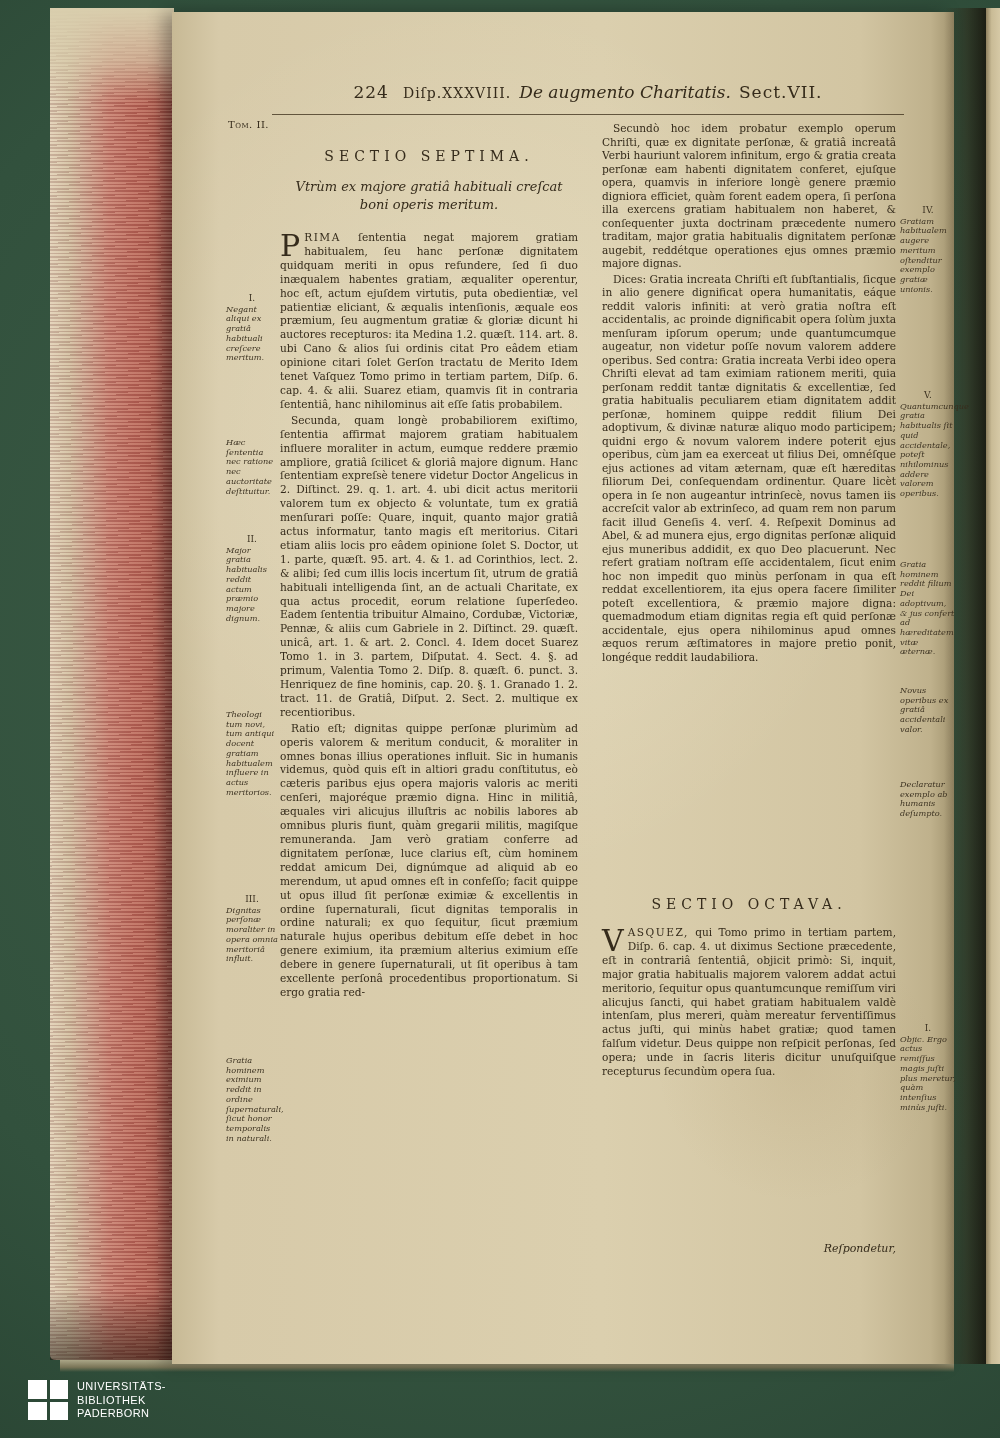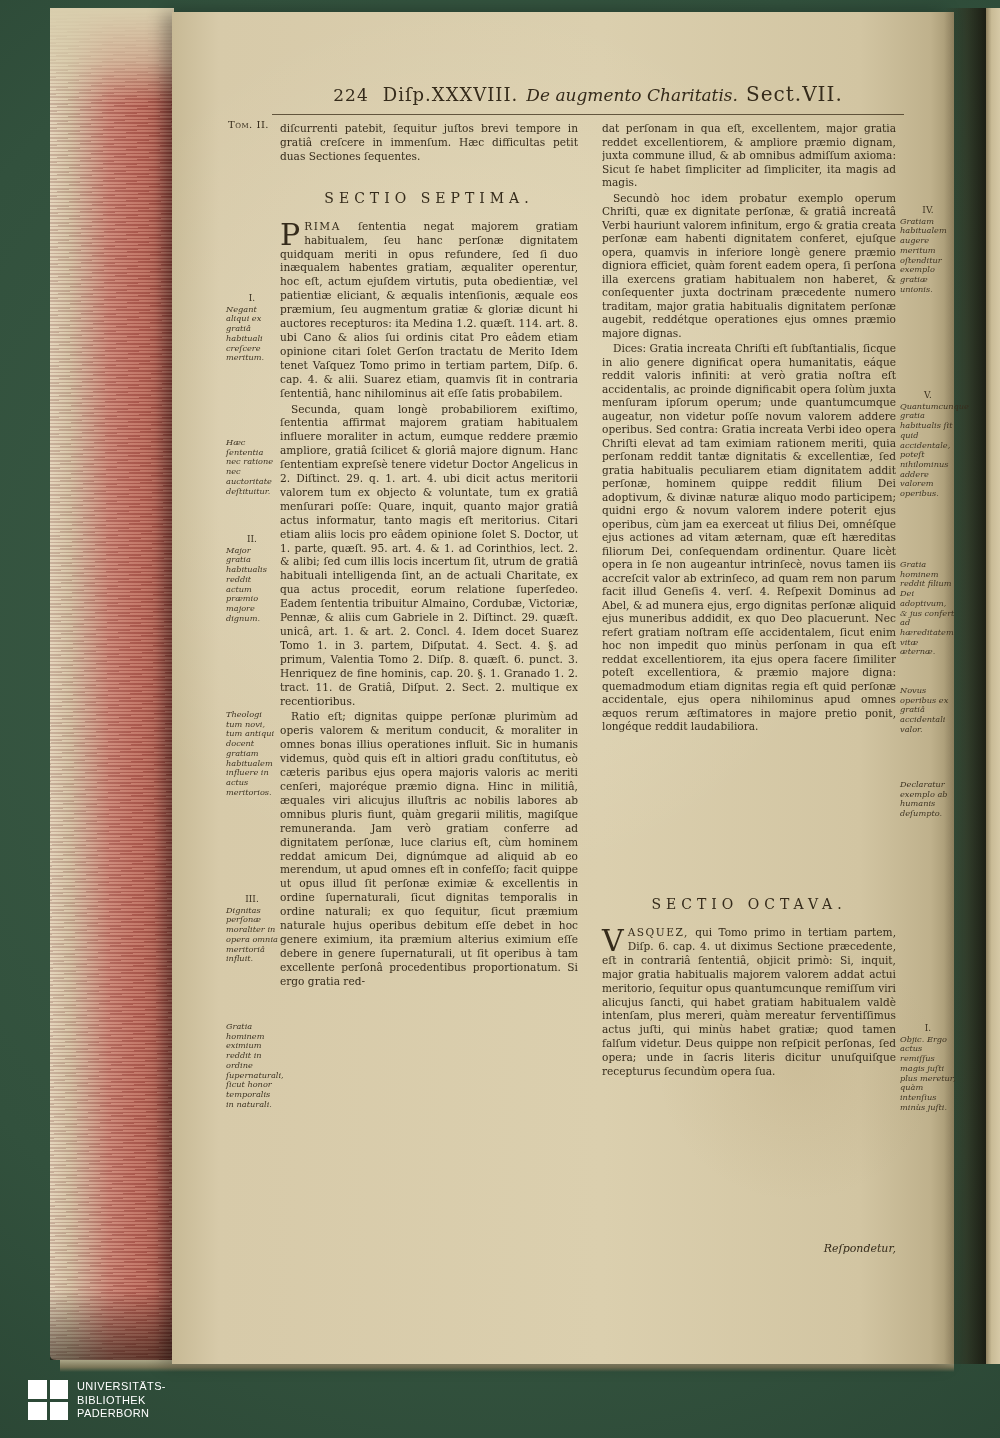--- a/index.html
+++ b/index.html
@@ -25,23 +25,23 @@
     box-shadow:-9px 0 16px rgba(0,0,0,0.30);}
   .gutter-shadow{position:absolute;left:944px;top:8px;width:42px;height:1356px;
     background:linear-gradient(90deg,rgba(40,30,15,0) 0%,rgba(45,33,18,0.45) 55%,rgba(22,16,9,0.78) 100%);}
   .facing-sliver{position:absolute;left:986px;top:8px;width:14px;height:1356px;
     background:linear-gradient(90deg,#8f8160 0%,#c9bb96 40%,#d6c9a6 100%);}
   .book-bottom{position:absolute;left:60px;top:1360px;width:894px;height:12px;
     background:linear-gradient(180deg,#c9bc9a 0%,#8d7f5f 60%,rgba(40,40,30,0) 100%);opacity:0.8;}
   
   .page-header{position:absolute;top:70px;left:92px;width:648px;text-align:center;white-space:nowrap;}
   .pgnum{font-size:17px;letter-spacing:1px;margin-right:14px;}
-  .hdr-disp{font-size:18px;letter-spacing:1px;}
+  .hdr-disp{font-size:14px;letter-spacing:1px;}
   .hdr-italic{font-style:italic;font-size:17px;margin:0 8px;}
-  .hdr-sect{font-size:20px;letter-spacing:1px;}
+  .hdr-sect{font-size:17px;letter-spacing:1px;}
   .rule{position:absolute;top:102px;left:100px;width:632px;border-top:1.6px solid rgba(58,44,24,0.75);}
   .tom{position:absolute;top:107px;left:56px;font-size:10px;font-variant:small-caps;letter-spacing:0.5px;}
   
   .col{position:absolute;text-align:justify;}
   .col-left{left:108px;top:110px;width:298px;}
   .col-right-top{left:430px;top:110px;width:294px;height:772px;overflow:hidden;}
   .col-right-bottom{left:430px;top:884px;width:294px;}
   .body-p{font-size:10.6px;line-height:13.9px;margin:0 0 2px 0;}
   .col-right-top .body-p{line-height:13.5px;}
   .indent{text-indent:11px;}
@@ -92,21 +92,21 @@
       <div class="mnote-num">II.</div>
       <div class="mnote-text">Major gratia habitualis reddit actum præmio majore dignum.</div>
     </div>
     <div class="mnote" style="top:698px">
       <div class="mnote-text">Theologi tum novi, tum antiqui docent gratiam habitualem influere in actus meritorios.</div>
     </div>
     <div class="mnote" style="top:883px">
       <div class="mnote-num">III.</div>
       <div class="mnote-text">Dignitas perſonæ moraliter in opera omnia meritoriâ influit.</div>
     </div>
-    <div class="mnote" style="top:1010px">
+    <div class="mnote" style="top:1044px">
       <div class="mnote-text">Gratia hominem eximium reddit in ordine ſupernaturali, ſicut honor temporalis in naturali.</div>
     </div>
 
     <div class="mnote right" style="top:194px">
       <div class="mnote-num">IV.</div>
       <div class="mnote-text">Gratiam habitualem augere meritum oſtenditur exemplo gratiæ unionis.</div>
     </div>
     <div class="mnote right" style="top:379px">
       <div class="mnote-num">V.</div>
       <div class="mnote-text">Quantumcunque gratia habitualis ſit quid accidentale, poteſt nihilominus addere valorem operibus.</div>
@@ -119,31 +119,30 @@
     </div>
     <div class="mnote right" style="top:768px">
       <div class="mnote-text">Declaratur exemplo ab humanis deſumpto.</div>
     </div>
     <div class="mnote right" style="top:1012px">
       <div class="mnote-num">I.</div>
       <div class="mnote-text">Objic. Ergo actus remiſſus magis juſti plus meretur, quàm intenſius minùs juſti.</div>
     </div>
 
     <div class="col col-left">
-      <p class="body-p">diſcurrenti patebit, ſequitur juſtos brevi tempore in gratiâ creſcere in immenſum. Hæc difficultas petit duas Sectiones ſequentes.</p>
       <h2 class="sectio">SECTIO SEPTIMA.</h2>
+      <p class="subtitle">Vtrùm ex majore gratiâ habituali creſcat boni operis meritum.</p>
       <p class="body-p">
         <span class="dropcap">P</span><span class="firstword">RIMA</span> <span>ſententia negat majorem gratiam habitualem, ſeu hanc perſonæ dignitatem quidquam meriti in opus refundere, ſed ſi duo inæqualem habentes gratiam, æqualiter operentur, hoc eſt, actum ejuſdem virtutis, puta obedientiæ, vel patientiæ eliciant, &amp; æqualis intenſionis, æquale eos præmium, ſeu augmentum gratiæ &amp; gloriæ dicunt hi auctores recepturos: ita Medina 1.2. quæſt. 114. art. 8. ubi Cano &amp; alios ſui ordinis citat Pro eâdem etiam opinione citari ſolet Gerſon tractatu de Merito Idem tenet Vaſquez Tomo primo in tertiam partem, Diſp. 6. cap. 4. &amp; alii. Suarez etiam, quamvis ſit in contraria ſententiâ, hanc nihilominus ait eſſe ſatis probabilem.</span>
       </p>
       <p class="body-p indent">Secunda, quam longè probabiliorem exiſtimo, ſententia affirmat majorem gratiam habitualem influere moraliter in actum, eumque reddere præmio ampliore, gratiâ ſcilicet &amp; gloriâ majore dignum. Hanc ſententiam expreſsè tenere videtur Doctor Angelicus in 2. Diſtinct. 29. q. 1. art. 4. ubi dicit actus meritorii valorem tum ex objecto &amp; voluntate, tum ex gratiâ menſurari poſſe: Quare, inquit, quanto major gratiâ actus informatur, tanto magis eſt meritorius. Citari etiam aliis locis pro eâdem opinione ſolet S. Doctor, ut 1. parte, quæſt. 95. art. 4. &amp; 1. ad Corinthios, lect. 2. &amp; alibi; ſed cum illis locis incertum ſit, utrum de gratiâ habituali intelligenda ſint, an de actuali Charitate, ex qua actus procedit, eorum relatione ſuperſedeo. Eadem ſententia tribuitur Almaino, Cordubæ, Victoriæ, Pennæ, &amp; aliis cum Gabriele in 2. Diſtinct. 29. quæſt. unicâ, art. 1. &amp; art. 2. Concl. 4. Idem docet Suarez Tomo 1. in 3. partem, Diſputat. 4. Sect. 4. §. ad primum, Valentia Tomo 2. Diſp. 8. quæſt. 6. punct. 3. Henriquez de fine hominis, cap. 20. §. 1. Granado 1. 2. tract. 11. de Gratiâ, Diſput. 2. Sect. 2. multique ex recentioribus.</p>
       <p class="body-p indent">Ratio eſt; dignitas quippe perſonæ plurimùm ad operis valorem &amp; meritum conducit, &amp; moraliter in omnes bonas illius operationes influit. Sic in humanis videmus, quòd quis eſt in altiori gradu conſtitutus, eò cæteris paribus ejus opera majoris valoris ac meriti cenſeri, majoréque præmio digna. Hinc in militiâ, æquales viri alicujus illuſtris ac nobilis labores ab omnibus pluris fiunt, quàm gregarii militis, magiſque remuneranda. Jam verò gratiam conferre ad dignitatem perſonæ, luce clarius eſt, cùm hominem reddat amicum Dei, dignúmque ad aliquid ab eo merendum, ut apud omnes eſt in confeſſo; facit quippe ut opus illud ſit perſonæ eximiæ &amp; excellentis in ordine ſupernaturali, ſicut dignitas temporalis in ordine naturali; ex quo ſequitur, ſicut præmium naturale hujus operibus debitum eſſe debet in hoc genere eximium, ita præmium alterius eximium eſſe debere in genere ſupernaturali, ut ſit operibus à tam excellente perſonâ procedentibus proportionatum. Si ergo gratia red-</p>
     </div>
 
     <div class="col col-right-top">
-      <p class="body-p">dat perſonam in qua eſt, excellentem, major gratia reddet excellentiorem, &amp; ampliore præmio dignam, juxta commune illud, &amp; ab omnibus admiſſum axioma: Sicut ſe habet ſimpliciter ad ſimpliciter, ita magis ad magis.</p>
       <p class="body-p indent">Secundò hoc idem probatur exemplo operum Chriſti, quæ ex dignitate perſonæ, &amp; gratiâ increatâ Verbi hauriunt valorem infinitum, ergo &amp; gratia creata perſonæ eam habenti dignitatem conferet, ejuſque opera, quamvis in inferiore longè genere præmio digniora efficiet, quàm forent eadem opera, ſi perſona illa exercens gratiam habitualem non haberet, &amp; conſequenter juxta doctrinam præcedente numero traditam, major gratia habitualis dignitatem perſonæ augebit, reddétque operationes ejus omnes præmio majore dignas.</p>
       <p class="body-p indent">Dices: Gratia increata Chriſti eſt ſubſtantialis, ſicque in alio genere dignificat opera humanitatis, eáque reddit valoris infiniti: at verò gratia noſtra eſt accidentalis, ac proinde dignificabit opera ſolùm juxta menſuram ipſorum operum; unde quantumcumque augeatur, non videtur poſſe novum valorem addere operibus. Sed contra: Gratia increata Verbi ideo opera Chriſti elevat ad tam eximiam rationem meriti, quia perſonam reddit tantæ dignitatis &amp; excellentiæ, ſed gratia habitualis peculiarem etiam dignitatem addit perſonæ, hominem quippe reddit filium Dei adoptivum, &amp; divinæ naturæ aliquo modo participem; quidni ergo &amp; novum valorem indere poterit ejus operibus, cùm jam ea exerceat ut filius Dei, omnéſque ejus actiones ad vitam æternam, quæ eſt hæreditas filiorum Dei, conſequendam ordinentur. Quare licèt opera in ſe non augeantur intrinſecè, novus tamen iis accreſcit valor ab extrinſeco, ad quam rem non parum facit illud Geneſis 4. verſ. 4. Reſpexit Dominus ad Abel, &amp; ad munera ejus, ergo dignitas perſonæ aliquid ejus muneribus addidit, ex quo Deo placuerunt. Nec refert gratiam noſtram eſſe accidentalem, ſicut enim hoc non impedit quo minùs perſonam in qua eſt reddat excellentiorem, ita ejus opera facere ſimiliter poteſt excellentiora, &amp; præmio majore digna: quemadmodum etiam dignitas regia eſt quid perſonæ accidentale, ejus opera nihilominus apud omnes æquos rerum æſtimatores in majore pretio ponit, longéque reddit laudabiliora.</p>
     </div>
 
     <div class="col col-right-bottom">
       <h2 class="sectio">SECTIO OCTAVA.</h2>
       <p class="body-p">
         <span class="dropcap">V</span><span class="firstword">ASQUEZ,</span> <span>qui Tomo primo in tertiam partem, Diſp. 6. cap. 4. ut diximus Sectione præcedente, eſt in contrariâ ſententiâ, objicit primò: Si, inquit, major gratia habitualis majorem valorem addat actui meritorio, ſequitur opus quantumcunque remiſſum viri alicujus ſancti, qui habet gratiam habitualem valdè intenſam, plus mereri, quàm mereatur ferventiſſimus actus juſti, qui minùs habet gratiæ; quod tamen falſum videtur. Deus quippe non reſpicit perſonas, ſed opera; unde in ſacris literis dicitur unuſquiſque recepturus ſecundùm opera ſua.</span>
       </p>
     </div>

